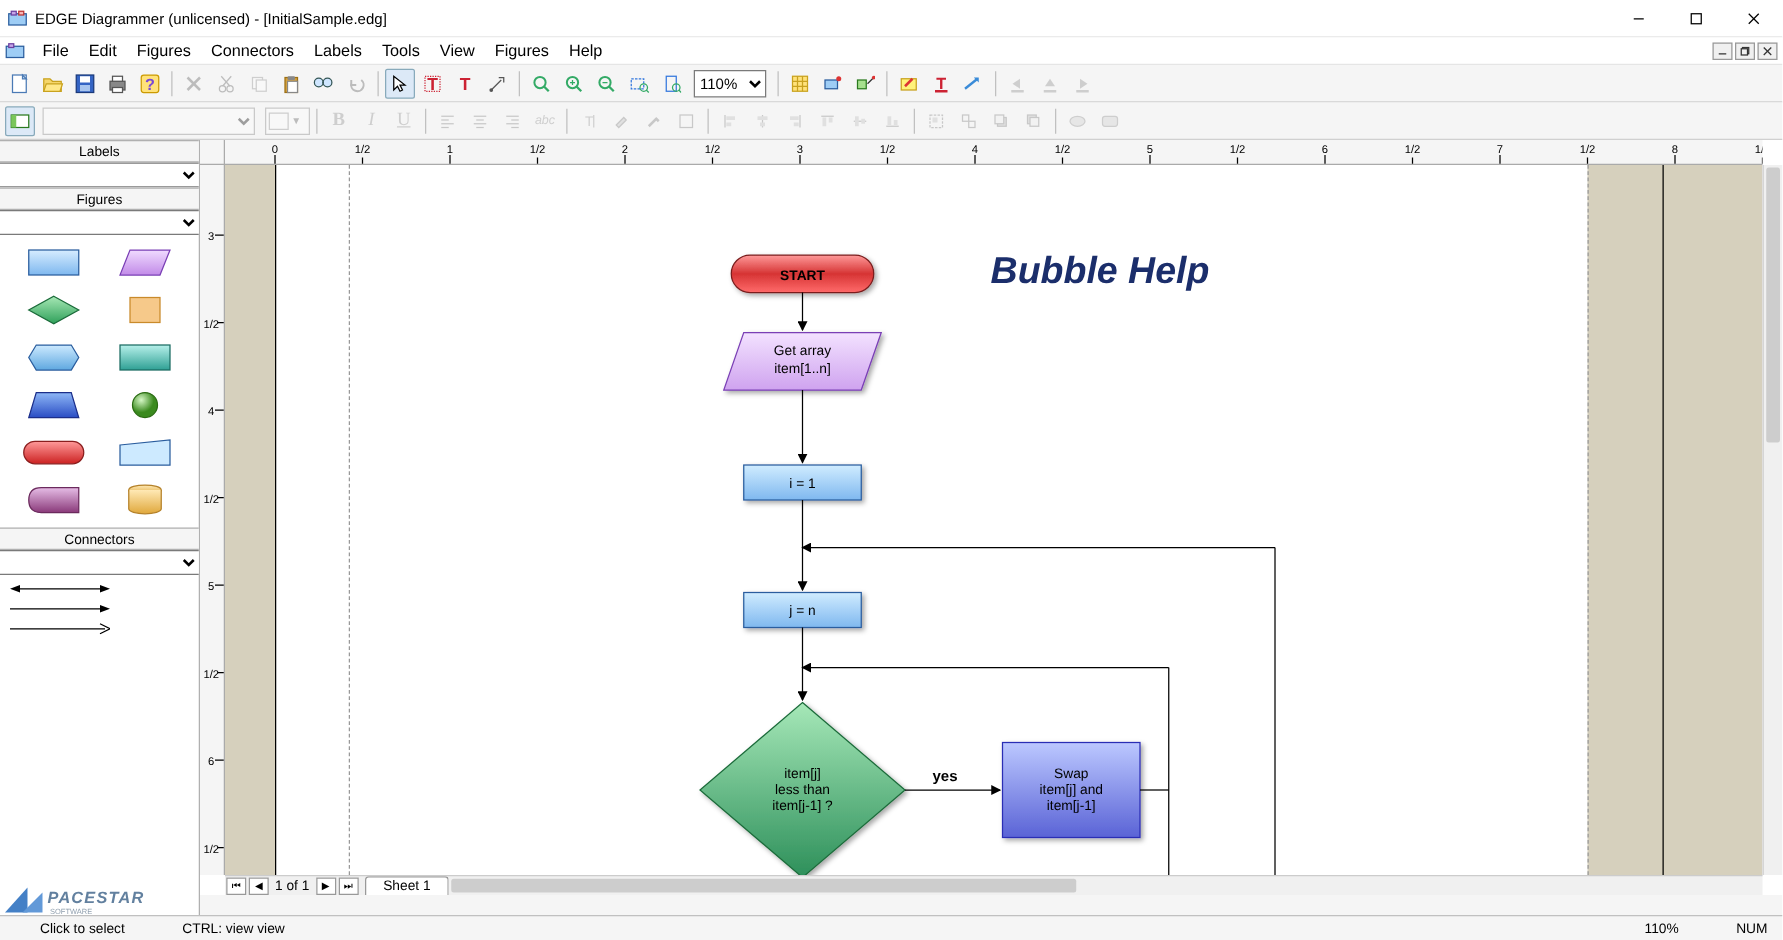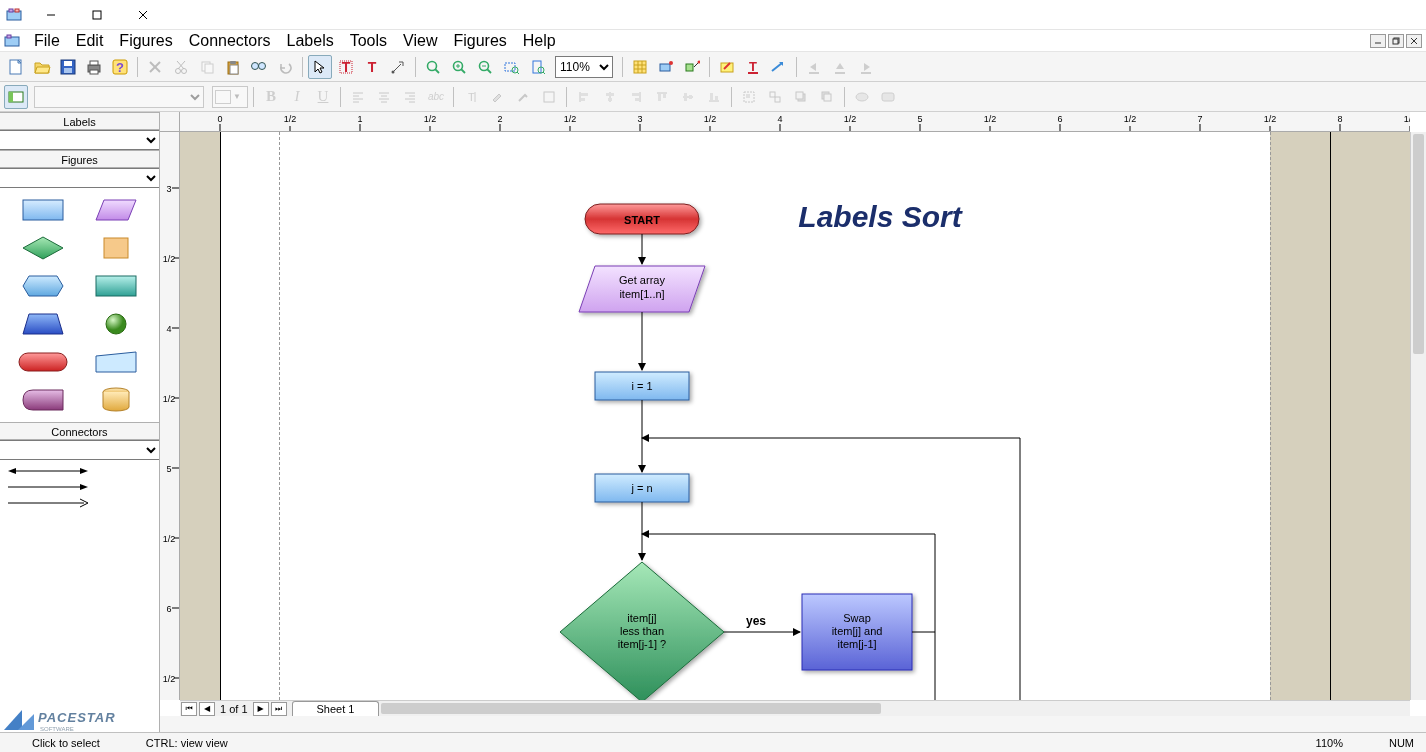--- a/index.html
+++ b/index.html
@@ -7,21 +7,21 @@
 
 
 .titlebar { height: 30px; display: flex; align-items: center; padding: 0 0 0 6px; background: #fff; border-bottom: 1px solid #e5e5e5; }
 .titlebar .app-icon { width: 16px; height: 16px; margin-right: 6px; }
 .titlebar .title { font-size: 12px; color: #000; flex: 1; }
 .winbtns { display: flex; height: 100%; }
 .winbtn { width: 46px; display: flex; align-items: center; justify-content: center; }
 .winbtn svg { stroke: #000; }
 
 
-.menubar { height: 22px; display: flex; align-items: center; padding: 0 4px; background: #fff; font-size: 16px; border-bottom: 1px solid #e5e5e5; }
+.menubar { height: 22px; display: flex; align-items: center; padding: 0 4px; background: #fff; font-size: 13px; border-bottom: 1px solid #e5e5e5; }
 .menubar .app-icon { width: 16px; height: 16px; margin-right: 6px; }
 .menubar .mitem { padding: 2px 8px; }
 .menubar .spacer { flex: 1; }
 .mdi-btns { display: flex; gap: 2px; }
 .mdi-btn { width: 16px; height: 14px; border: 1px solid #999; background: #f0f0f0; display:flex;align-items:center;justify-content:center;}
 
 
 .toolbar { height: 30px; display: flex; align-items: center; padding: 2px 4px; background: #f5f5f5; border-bottom: 1px solid #d0d0d0; gap: 2px; }
 .tbtn { width: 24px; height: 24px; display: flex; align-items: center; justify-content: center; border-radius: 2px; }
 .tbtn svg { display: block; }
@@ -52,21 +52,21 @@
 .ruler-h { position:absolute; left:20px; right:16px; top:0; height:20px; background:#f5f5f5; border-bottom:1px solid #aaa; overflow:hidden;}
 .ruler-h svg { display:block;}
 .ruler-v { position:absolute; left:0; top:20px; bottom:32px; width:20px; background:#f5f5f5; border-right:1px solid #aaa; overflow:hidden;}
 .canvas-viewport { position:absolute; left:20px; top:20px; right:16px; bottom:32px; overflow:hidden; background:#fff;}
 .scroll-v { position:absolute; right:0; top:20px; bottom:32px; width:16px; background:#f0f0f0; border-left:1px solid #ccc;}
 .scroll-v .thumb { position:absolute; left:2px; right:2px; top:2px; height:220px; background:#cdcdcd; border-radius:2px;}
 .scroll-h-row { position:absolute; left:20px; right:16px; bottom:16px; height:16px; display:flex; background:#f0f0f0; border-top:1px solid #ccc;}
 .sheet-tabs { display:flex; align-items:center; height:100%; }
 .nav-btn { width:16px;height:14px;border:1px solid #999;background:#fff;display:flex;align-items:center;justify-content:center;font-size:8px;margin:0 1px;}
 .sheet-pager { font-size:11px; padding: 0 4px; }
-.sheet-tab { font-size:11px; padding: 0 24px; background:#fff; border:1px solid #999; border-bottom:none; border-radius:3px 3px 0 0; height:15px; line-height:14px; margin-left:4px;}
+.sheet-tab { font-size:11px; padding: 0 14px; background:#fff; border:1px solid #999; border-bottom:none; border-radius:3px 3px 0 0; height:15px; line-height:14px; margin-left:4px;}
 .scroll-h-track { flex:1; position:relative; }
 .scroll-h-track .thumb { position:absolute; top:2px;bottom:2px;left:2px;width:500px;background:#cdcdcd;border-radius:2px;}
 .bottom-gap { position:absolute; left:0; right:0; bottom:0; height:16px; background:#f5f5f5;}
 .off-page { position:absolute; top:0; bottom:0; background:#d6d0bd;}
 .off-left { left:0; width:40px;}
 .off-right { right:0; width:140px; }
 .dashed-margin { position:absolute; border:1px dashed #888; }
 
 
 .statusbar { height:20px; background:#f5f5f5; border-top:1px solid #c0c0c0; display:flex; align-items:center; font-size:11px; padding:0 6px; gap:14px;}
@@ -84,20 +84,21 @@
 </style>
 </head>
 <body>
 
 <div class="titlebar">
   <svg class="app-icon" viewBox="0 0 16 16">
       <rect x="1" y="4" width="14" height="9" fill="#9ecdf5" stroke="#2a5d9e"></rect>
       <rect x="3" y="2" width="4" height="3" fill="#c5a6e8" stroke="#6b3fa0"></rect>
       <rect x="9" y="2" width="4" height="3" fill="#f7b5b5" stroke="#b33"></rect>
     </svg>
+  <span class="title">EDGE Diagrammer (unlicensed) - [InitialSample.edg]</span>
   <div class="winbtns">
     <div class="winbtn">
         <svg width="10" height="10">
           <line x1="1" y1="5" x2="9" y2="5" stroke-width="1"></line>
         </svg>
       </div>
     <div class="winbtn">
         <svg width="10" height="10">
           <rect x="1" y="1" width="8" height="8" fill="none" stroke-width="1"></rect>
         </svg>
@@ -737,21 +738,21 @@
       <div class="off-page off-left"></div>
       <div class="off-page off-right"></div>
 
       <div class="dashed-margin" style="left:99px;top:0;width:0;height:100%;border-right:1px dashed #999;border-left:none;border-top:none;border-bottom:none;"></div>
       <div class="dashed-margin" style="left:1090px;top:0;width:0;height:100%;border-right:1px dashed #999;border-left:none;border-top:none;border-bottom:none;"></div>
 
       <div style="position:absolute;left:40px;top:0;width:0;height:100%;border-right:1px solid #000;"></div>
       <div style="position:absolute;left:1150px;top:0;width:0;height:100%;border-right:1px solid #000;"></div>
 
       <div class="flow-title" style="left:570px; top:65px; width:260px;">
-        <span>Labels Sort</span><br>
+        <span>Bubble Help</span><br>
         <br>
       </div>
 
       <svg width="1230" height="620" style="position:absolute;left:0;top:0;">
         <defs>
           <linearGradient id="lgStart" x1="0" y1="0" x2="0" y2="1">
               <stop offset="0" stop-color="#ff9a9a"></stop>
               <stop offset=".5" stop-color="#d63434"></stop>
               <stop offset="1" stop-color="#ff6a6a"></stop>
             </linearGradient>

